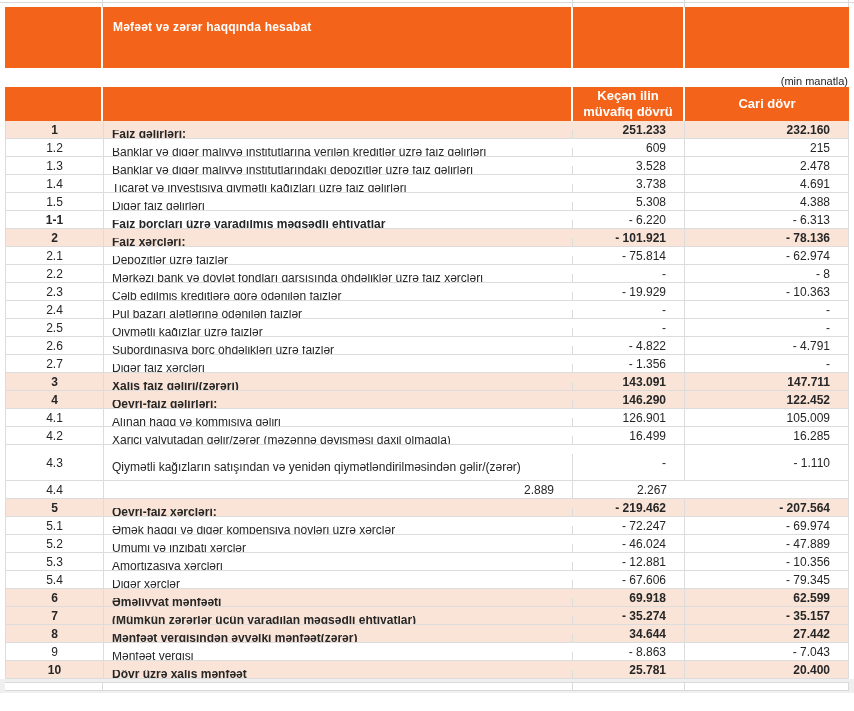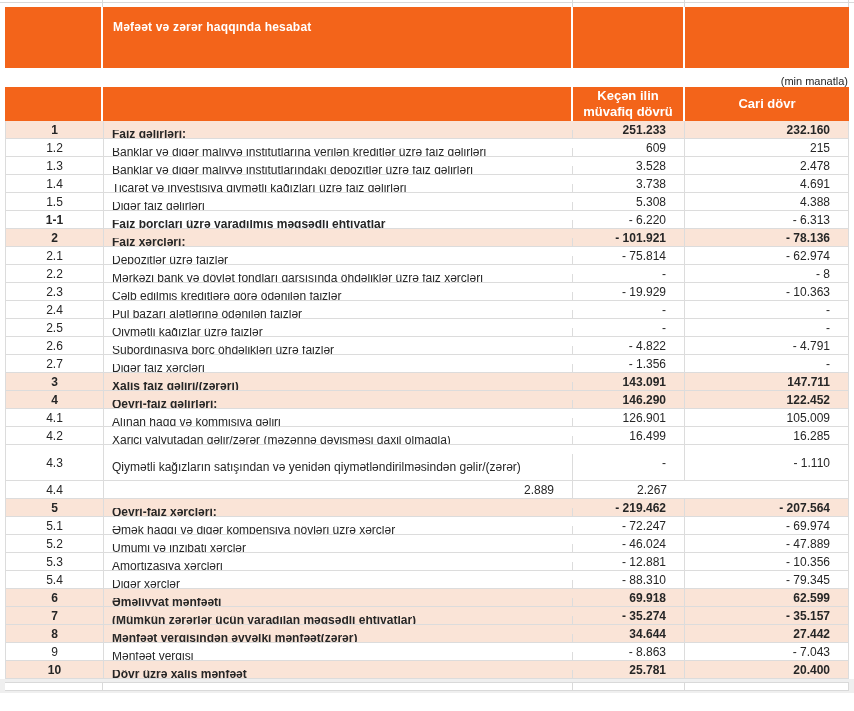--- a/index.html
+++ b/index.html
@@ -242,21 +242,21 @@
       </div>
       <div class="row">
         <div class="c c-no">5.3</div>
         <div class="c c-label">Amortizasiya xərcləri</div>
         <div class="c c-val mid">- 12.881</div>
         <div class="c c-val">- 10.356</div>
       </div>
       <div class="row">
         <div class="c c-no">5.4</div>
         <div class="c c-label">Digər xərclər</div>
-        <div class="c c-val mid">- 88.310</div>
+        <div class="c c-val mid">- 67.606</div>
         <div class="c c-val">- 79.345</div>
       </div>
       <div class="row hl bold-label bold-values">
         <div class="c c-no">6</div>
         <div class="c c-label">Əməliyyat mənfəəti</div>
         <div class="c c-val mid">69.918</div>
         <div class="c c-val">62.599</div>
       </div>
       <div class="row hl bold-label bold-values">
         <div class="c c-no">7</div>

